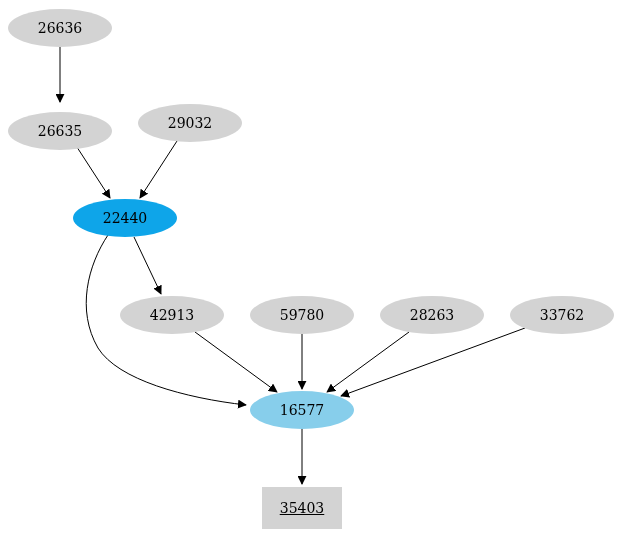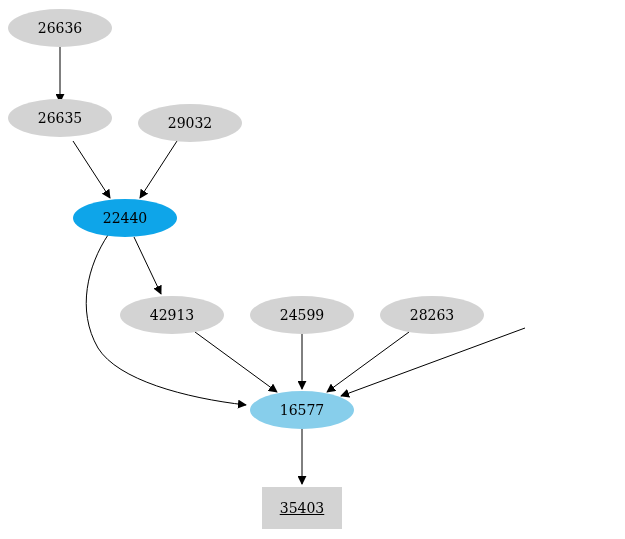--- a/index.html
+++ b/index.html
@@ -63,30 +63,31 @@
     <path class="edge-path" d="M108,235 C88,265 76,310 98,348 C118,380 185,398 246,405" marker-end="url(#arrow)"></path>
     <path class="edge-path" d="M195,332 L277,392" marker-end="url(#arrow)"></path>
     <path class="edge-path" d="M302,334 L302,389" marker-end="url(#arrow)"></path>
     <path class="edge-path" d="M409,332 L327,392" marker-end="url(#arrow)"></path>
     <path class="edge-path" d="M525,328 L341,396" marker-end="url(#arrow)"></path>
     <path class="edge-path" d="M302,429 L302,484" marker-end="url(#arrow)"></path>
   </svg>
 
   <div class="node ellipse" style="left: 8px; top: 9px; background: rgb(211, 211, 211);">26636</div>
 
-  <div class="node ellipse" style="left: 8px; top: 99px; background: rgb(211, 211, 211);">26635</div>
+  <div class="node ellipse" style="left: 8px; top: 112px; background: rgb(211, 211, 211);">26635</div>
 
   <div class="node ellipse" style="left: 138px; top: 104px; background: rgb(211, 211, 211);">29032</div>
 
   <div class="node ellipse" style="left: 73px; top: 199px; background: #0ea5e9;">22440</div>
 
   <div class="node ellipse" style="left: 120px; top: 296px; background: rgb(211, 211, 211);">42913</div>
 
-  <div class="node ellipse" style="left: 250px; top: 296px; background: rgb(211, 211, 211);">24599</div>
+  <div class="node ellipse" style="left: 250px; top: 296px; background: rgb(211, 211, 211);">59780</div>
 
   <div class="node ellipse" style="left: 380px; top: 296px; background: rgb(211, 211, 211);">28263</div>
 
+  <div class="node ellipse" style="left: 510px; top: 296px; background: rgb(211, 211, 211);">33762</div>
 
   <div class="node ellipse" style="left: 250px; top: 391px; background: rgb(135, 206, 235);">16577</div>
 
   <div class="node box" style="left: 262px; top: 487px; background: rgb(211, 211, 211); text-decoration: underline;">35403</div>
 
 </div>
 
 </body></html>

